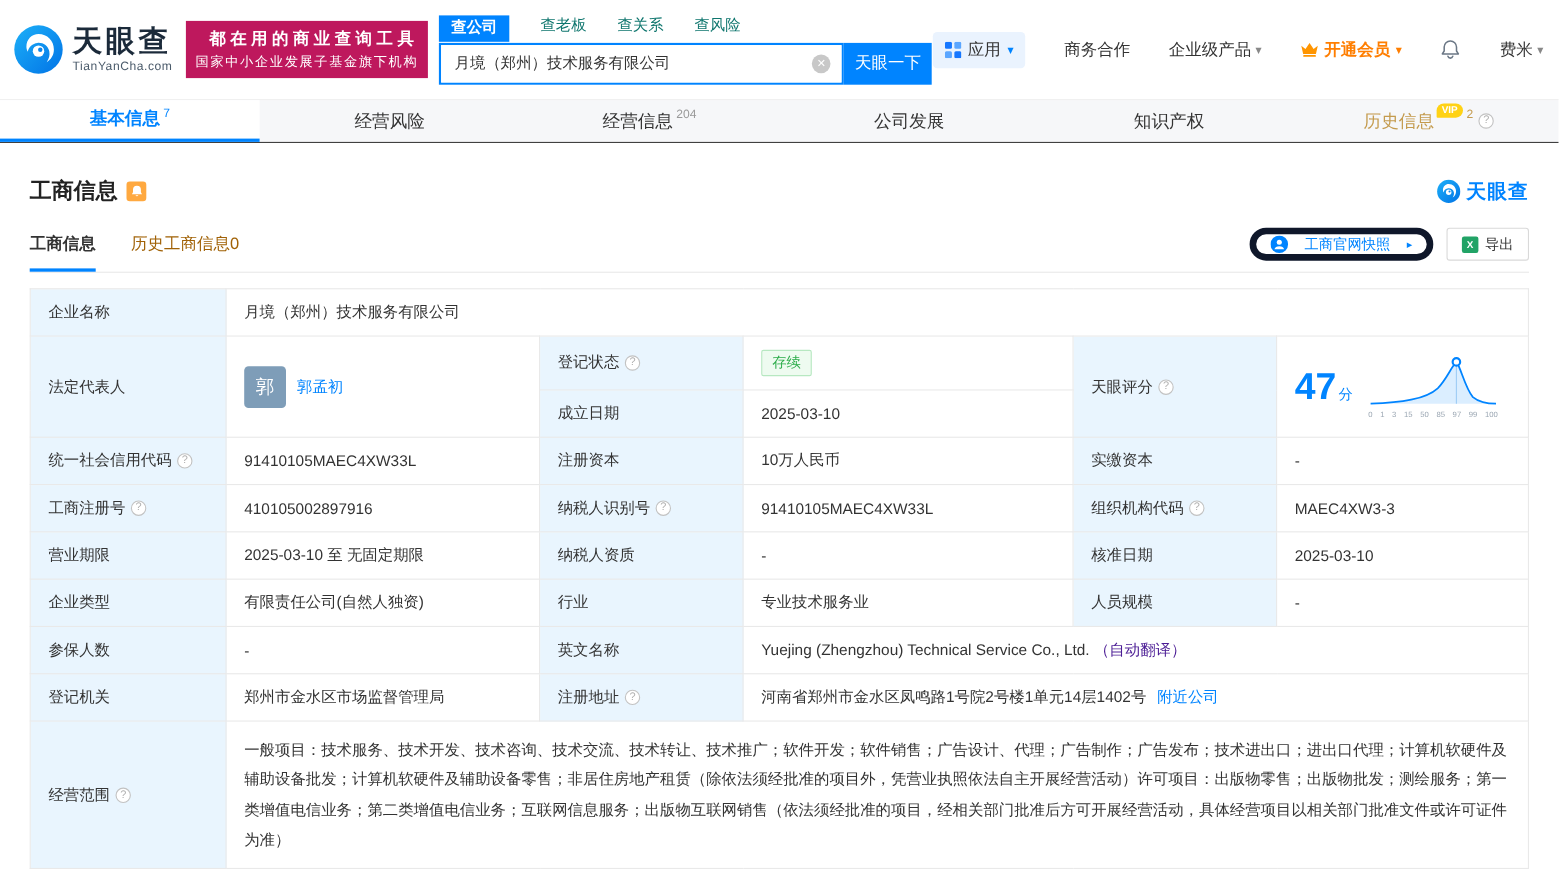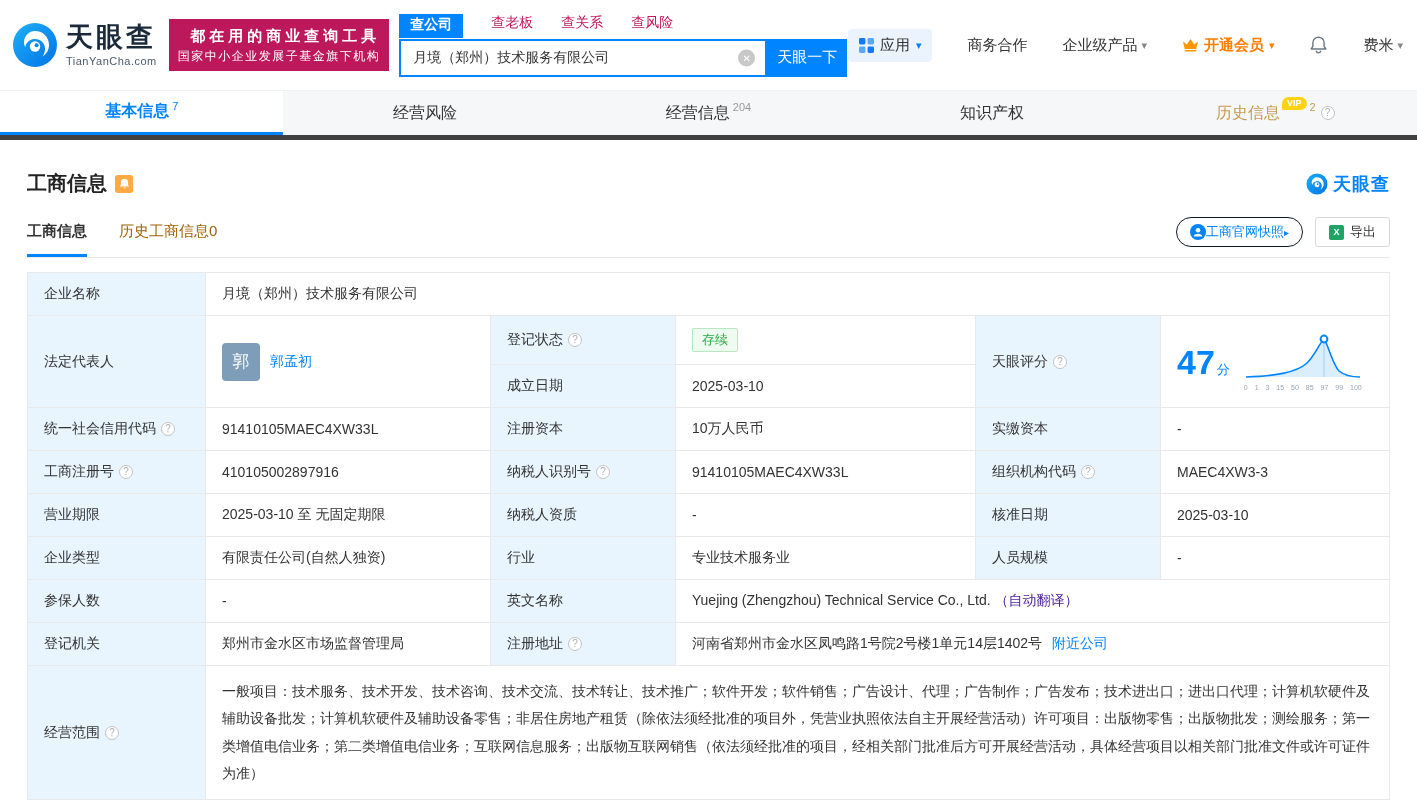--- a/index.html
+++ b/index.html
@@ -8,58 +8,58 @@
   
   .header{display:flex;align-items:center;height:90px;padding:0 14px 0 12px;background:#fff}
   .logo{display:flex;align-items:center;gap:8px;cursor:pointer}
   .logo-txt .cn{font-size:27px;font-weight:bold;color:#1b2a3a;letter-spacing:3px;line-height:1}
   .logo-txt .en{font-size:11px;color:#4a5a6a;margin-top:4px;letter-spacing:.5px}
   .promo{background:#be185d;color:#fff;text-align:right;padding:7px 9px;margin-left:12px;line-height:1.35}
   .promo .l1{font-size:15px;font-weight:bold;letter-spacing:4px}
   .promo .l2{font-size:12px;letter-spacing:1.5px;margin-top:2px}
   .search-block{margin-left:10px}
   .search-tabs{display:flex;gap:28px;font-size:14px;height:24px;margin-bottom:1px}
-  .search-tab{color:#be185d;cursor:pointer;white-space:nowrap}
+  .search-tab{color:#0f766e;cursor:pointer;white-space:nowrap}
   .search-tab.active{background:#0084ff;color:#fff;font-weight:bold;padding:2px 11px}
   .search-row{display:flex}
   .search-input-wrap{position:relative;width:368px;height:38px;border:2px solid #0084ff;background:#fff;display:flex;align-items:center}
   .search-input{flex:1;height:100%;border:none;outline:none;font-size:14px;color:#333;padding:0 34px 0 12px;font-family:inherit}
   .clear-icon{position:absolute;right:10px;top:50%;transform:translateY(-50%);width:17px;height:17px;border-radius:50%;background:#c8c8c8;color:#fff;font-size:10px;line-height:17px;text-align:center;cursor:pointer}
   .search-btn{width:80px;height:38px;border:none;background:#0084ff;color:#fff;font-size:15px;cursor:pointer;font-family:inherit}
   .header-right{margin-left:auto;display:flex;align-items:center;gap:35px;font-size:15px;white-space:nowrap}
   .menu-apps{display:flex;align-items:center;gap:6px;background:#eaf3fe;border-radius:4px;padding:7px 11px;cursor:pointer;color:#333}
   .caret{font-size:11px;color:#888}
   .caret.blue{color:#0084ff}
   .caret.orange{color:#ff7e00}
   .menu-item{cursor:pointer;display:flex;align-items:center;gap:4px;color:#333}
   .menu-vip{color:#ff7e00;font-weight:bold;display:flex;align-items:center;gap:5px;cursor:pointer}
   .bell-btn{cursor:pointer;display:flex;align-items:center}
 
   
-  .nav{display:flex;height:50px;background:#f6f7f9;border-top:1px solid #f0f0f0;border-bottom:5px solid #404040}
+  .nav{display:flex;height:40px;background:#f6f7f9;border-top:1px solid #f0f0f0;border-bottom:1px solid #404040}
   .nav-tab{flex:1;display:flex;align-items:center;justify-content:center;font-size:16px;color:#333;cursor:pointer;position:relative}
   .nav-tab.active{background:#fff;color:#0084ff;font-weight:bold;border-bottom:3px solid #0084ff}
   .sup{font-size:11px;margin-left:3px;position:relative;top:-6px;color:#999;font-weight:normal}
   .nav-tab.active .sup{color:#0084ff}
   .nav-tab.history{color:#c49b4e}
   .vip-badge{display:inline-block;background:#ffd215;color:#fff;font-size:9px;font-weight:bold;line-height:13px;padding:0 5px;border-radius:7px 7px 7px 1px;position:relative;top:-10px;margin-left:2px}
   .q{display:inline-block;width:14px;height:14px;border:1px solid #c2c2c2;border-radius:50%;color:#b0b0b0;font-size:10px;line-height:12px;text-align:center;margin-left:5px;cursor:pointer;background:#fff;flex:0 0 auto}
 
   
   .section-head{display:flex;align-items:center;padding:30px 27px 0}
   .section-title{font-size:20px;font-weight:bold;color:#222}
   .bell-badge{margin-left:8px;width:18px;height:18px;border-radius:3px;background:#ffa940;display:flex;align-items:center;justify-content:center;cursor:pointer}
   .brand{margin-left:auto;display:flex;align-items:center;gap:5px;cursor:pointer}
   .brand-text{font-size:18px;font-weight:bold;color:#0084ff;letter-spacing:1px}
 
   .subtab-row{display:flex;align-items:flex-end;margin:20px 27px 0;border-bottom:1px solid #e9e9e9}
   .subtab{font-size:15px;color:#a16207;padding-bottom:13px;margin-right:32px;cursor:pointer;border-bottom:3px solid transparent}
   .subtab.active{color:#333;font-weight:bold;border-bottom-color:#0084ff}
   .subtab-actions{margin-left:auto;display:flex;gap:12px;padding-bottom:10px}
-  .btn-snapshot{display:flex;align-items:center;gap:0;height:30px;padding:0 13px;border:1px solid #0f172a;border-radius:15px;background:#fff;color:#0084ff;font-size:13px;cursor:pointer;font-family:inherit}
+  .btn-snapshot{display:flex;align-items:center;gap:15px;height:30px;padding:0 13px;border:6px solid #0f172a;border-radius:15px;background:#fff;color:#0084ff;font-size:13px;cursor:pointer;font-family:inherit}
   .btn-export{display:flex;align-items:center;gap:6px;height:30px;padding:0 13px;border:1px solid #d9d9d9;border-radius:3px;background:#fff;color:#333;font-size:13px;cursor:pointer;font-family:inherit}
   .excel-ic{width:15px;height:15px;background:#21a366;border-radius:2px;color:#fff;font-size:9px;font-weight:bold;line-height:15px;text-align:center}
   .arrow-r{font-size:10px}
 
   
   .table-wrap{padding:14px 27px 10px}
   table.info{width:100%;border-collapse:collapse;table-layout:fixed;font-size:14px;color:#333}
   .info td{border:1px solid #e9e9e9;padding:12px 16px;vertical-align:middle;word-break:break-all}
   .info td.lbl{background:#e9f5fe;color:#333}
   .lbl-in{display:flex;align-items:center}
@@ -165,20 +165,23 @@
   <div class="nav-tab active">
     <span>基本信息</span>
     <span class="sup">7</span>
   </div>
   <div class="nav-tab">
     <span>经营风险</span>
   </div>
   <div class="nav-tab">
     <span>经营信息</span>
     <span class="sup">204</span>
+  </div>
+  <div class="nav-tab">
+    <span>公司发展</span>
   </div>
   <div class="nav-tab">
     <span>知识产权</span>
   </div>
   <div class="nav-tab history">
     <span>历史信息</span>
     <span class="vip-badge">VIP</span>
     <span class="sup" style="color:#c49b4e">2</span>
     <span class="q">?</span>
   </div>

